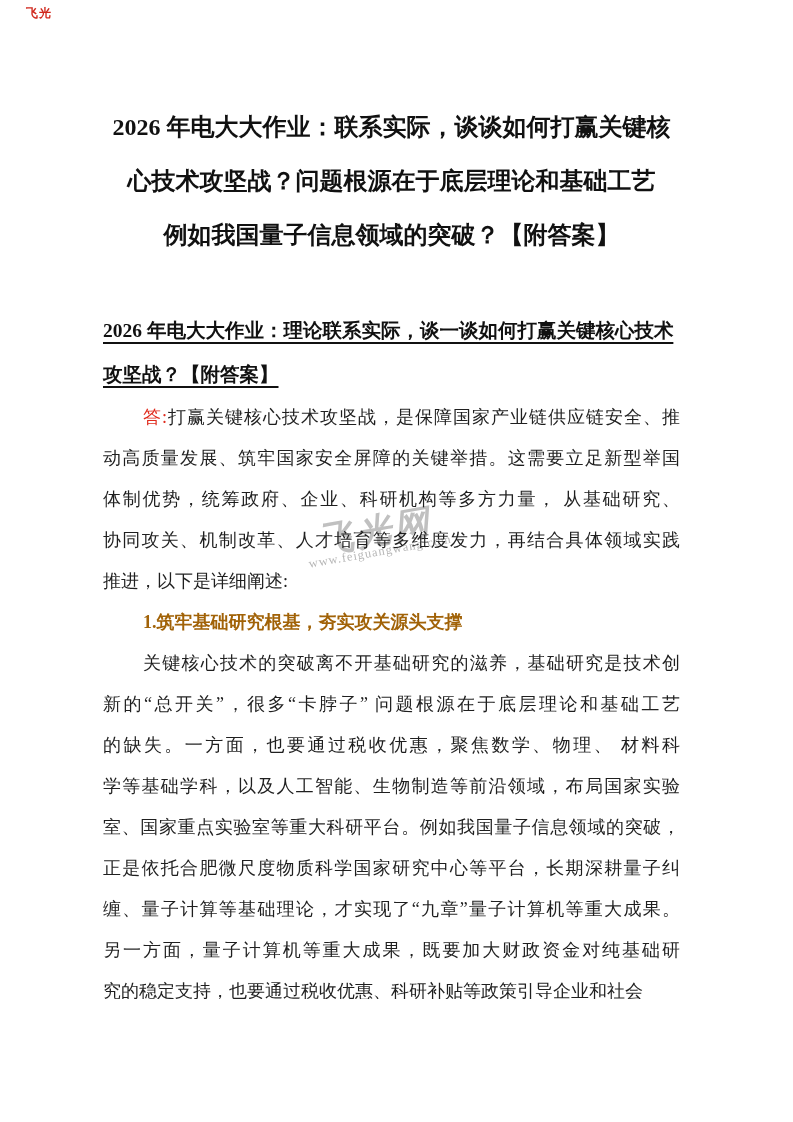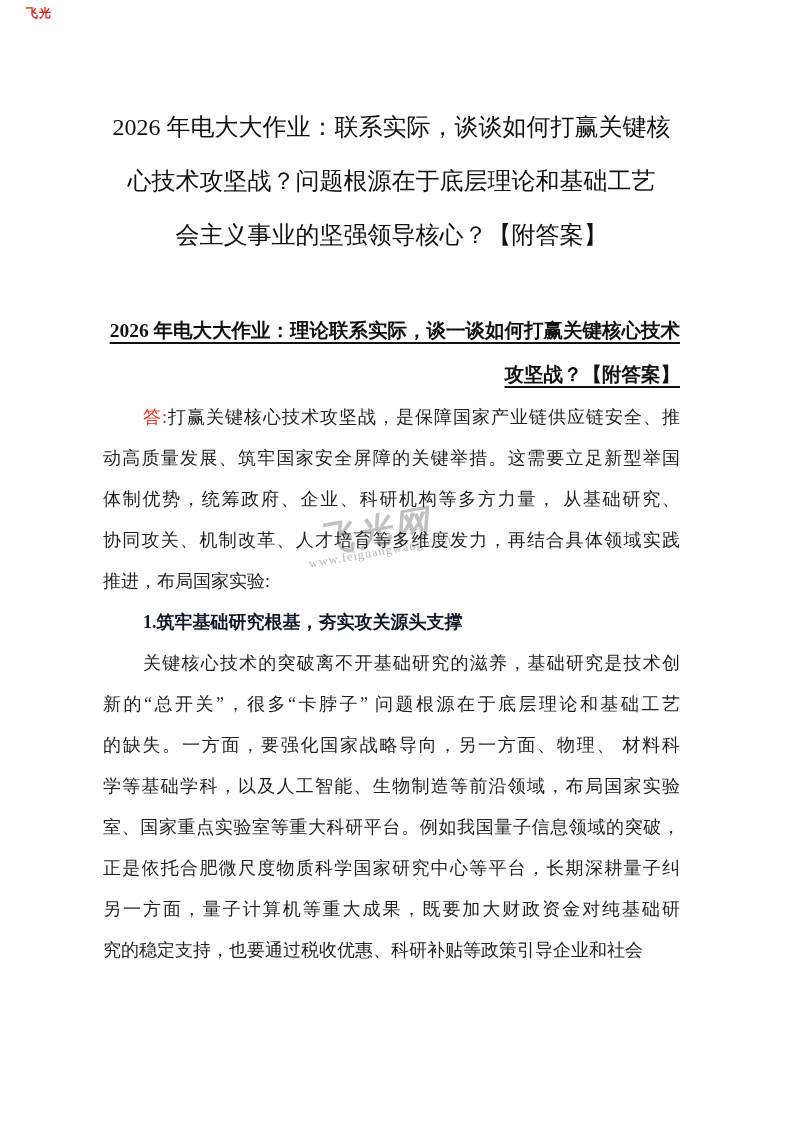--- a/index.html
+++ b/index.html
@@ -4,34 +4,34 @@
 <style>
   html,body { margin:0; padding:0; background:#ffffff; }
   .page {
     position:relative; width:793px; height:999px; margin:0 auto;
     background:#ffffff; overflow:hidden;
     font-family:"Liberation Serif","DejaVu Serif",serif;
     color:#1d1d1d;
   }
   .content { position:absolute; left:103px; top:0; width:577px; }
 
-  .title { margin:100px 0 0 0; font-size:24px; font-weight:400; line-height:54px;
+  .title { margin:100px 0 0 0; font-size:24px; font-weight:700; line-height:54px;
            text-align:center; color:#111; }
   .title .tline { white-space:nowrap; }
 
   .subtitle { margin:47px 0 0 0; font-size:19.5px; font-weight:700; line-height:44px;
-              text-align:right; color:#111; }
+              text-align:left; color:#111; }
   .subtitle .sline { white-space:nowrap; }
   .subtitle .u { text-decoration:underline; text-decoration-thickness:1.5px; text-underline-offset:5px; }
 
   .bodytext { margin:0; font-size:18px; line-height:41px; color:#1f1f1f; }
   .bline { text-align:justify; text-align-last:justify; }
   .bline.end { text-align-last:left; }
   .bline.first { padding-left:40px; }
-  .heading { font-weight:700; padding-left:40px; color:#0f172a; }
+  .heading { font-weight:700; padding-left:40px; color:#a16207; }
   .red { color:#e02b1d; }
 
   .watermark {
     position:absolute; left:316px; top:524px; transform:rotate(-10deg);
     transform-origin:left top; pointer-events:none; opacity:0.95;
   }
   .wm-brand { font-size:35px; font-weight:700; font-style:italic; letter-spacing:3px;
               color:#bdbdbd; line-height:36px; }
   .wm-url { font-size:12.5px; color:#b3b3b3; letter-spacing:1px; margin:-5px 0 0 -14px;
             white-space:nowrap; }
@@ -54,44 +54,45 @@
   <div class="watermark">
     <div class="wm-brand">飞光网</div>
     <div class="wm-url">www.feiguangwang.com</div>
   </div>
 
   <div class="content">
 
     <div class="title">
       <div class="tline">2026 年电大大作业：联系实际，谈谈如何打赢关键核</div>
       <div class="tline">心技术攻坚战？问题根源在于底层理论和基础工艺</div>
-      <div class="tline">会主义事业的坚强领导核心？【附答案】</div>
+      <div class="tline">例如我国量子信息领域的突破？【附答案】</div>
     </div>
 
     <div class="subtitle">
       <div class="sline"><span class="u">2026 年电大大作业：理论联系实际，谈一谈如何打赢关键核心技术</span></div>
       <div class="sline"><span class="u">攻坚战？【附答案】</span></div>
     </div>
 
     <div class="bodytext">
 
       <div class="bline first">
         <span class="red">答:</span><span>打赢关键核心技术攻坚战，是保障国家产业链供应链安全、推</span>
       </div>
       <div class="bline">动高质量发展、筑牢国家安全屏障的关键举措。这需要立足新型举国</div>
       <div class="bline">体制优势，统筹政府、企业、科研机构等多方力量， 从基础研究、</div>
       <div class="bline">协同攻关、机制改革、人才培育等多维度发力，再结合具体领域实践</div>
-      <div class="bline end">推进，布局国家实验:</div>
+      <div class="bline end">推进，以下是详细阐述:</div>
 
       <div class="bline end heading">1.筑牢基础研究根基，夯实攻关源头支撑</div>
 
       <div class="bline first">关键核心技术的突破离不开基础研究的滋养，基础研究是技术创</div>
       <div class="bline">新的“总开关”，很多“卡脖子” 问题根源在于底层理论和基础工艺</div>
-      <div class="bline">的缺失。一方面，要强化国家战略导向，另一方面、物理、 材料科</div>
+      <div class="bline">的缺失。一方面，也要通过税收优惠，聚焦数学、物理、 材料科</div>
       <div class="bline">学等基础学科，以及人工智能、生物制造等前沿领域，布局国家实验</div>
       <div class="bline">室、国家重点实验室等重大科研平台。例如我国量子信息领域的突破，</div>
       <div class="bline">正是依托合肥微尺度物质科学国家研究中心等平台，长期深耕量子纠</div>
+      <div class="bline">缠、量子计算等基础理论，才实现了“九章”量子计算机等重大成果。</div>
       <div class="bline">另一方面，量子计算机等重大成果，既要加大财政资金对纯基础研</div>
       <div class="bline end">究的稳定支持，也要通过税收优惠、科研补贴等政策引导企业和社会</div>
 
     </div>
   </div>
 </div>
 
 </body></html>

